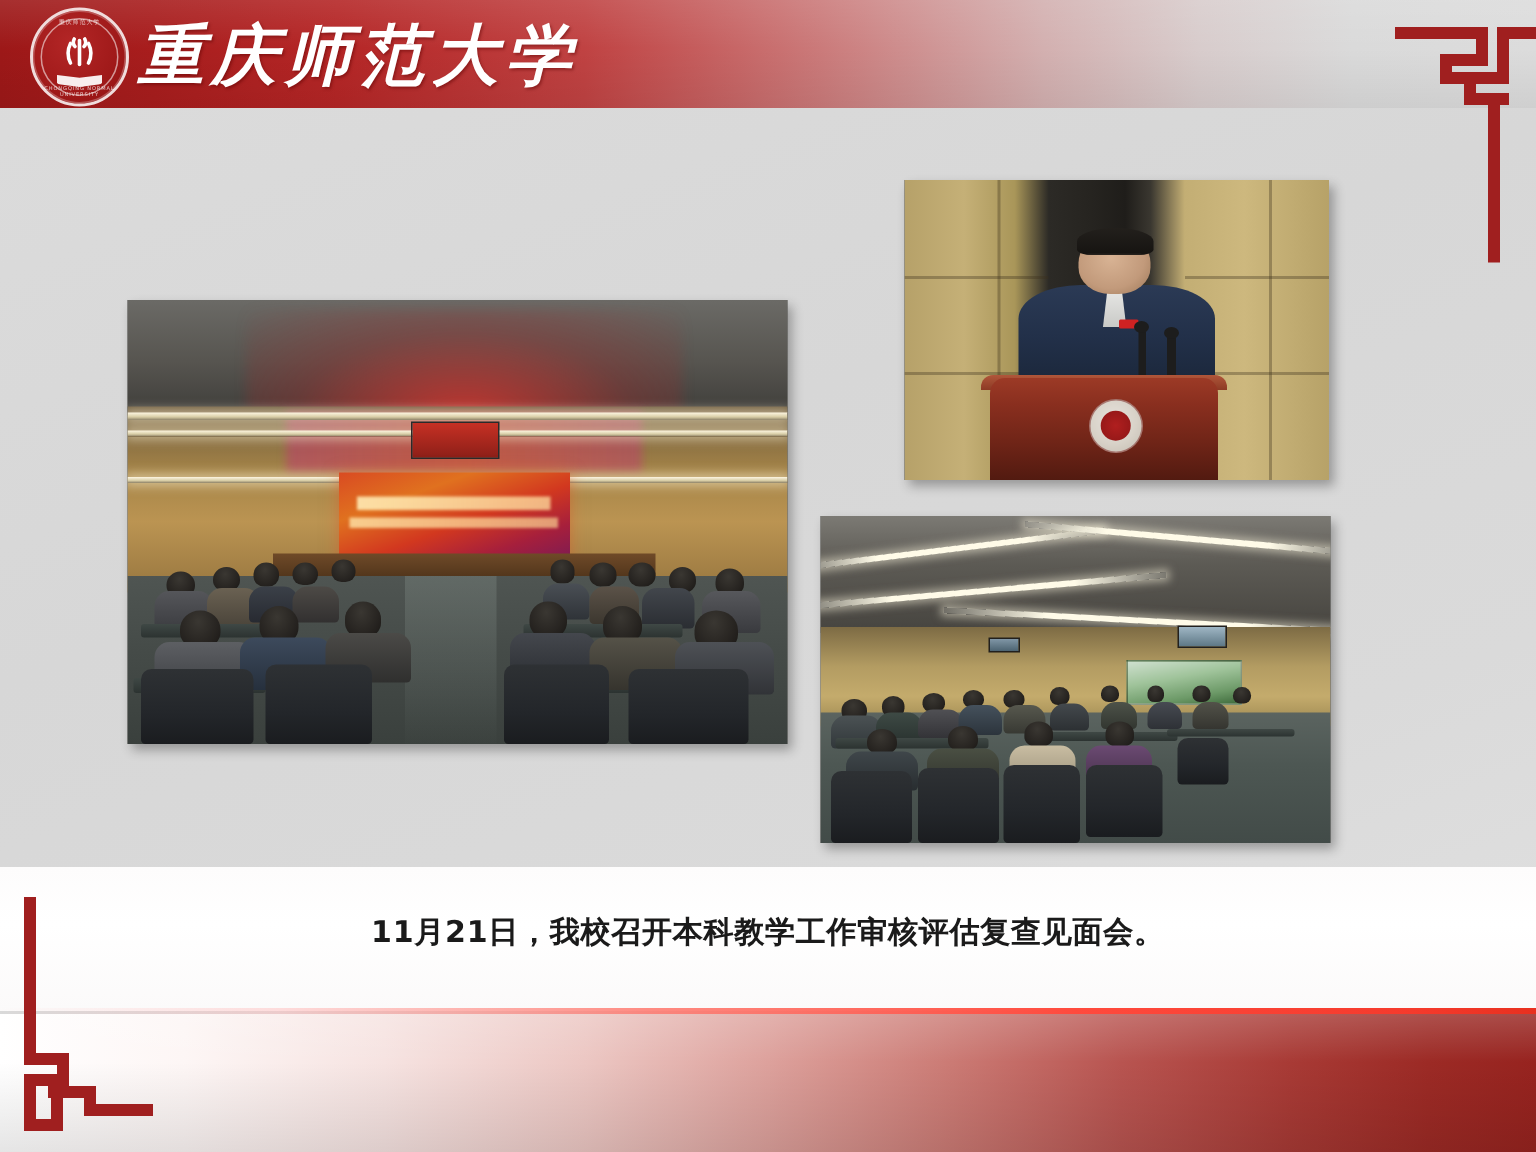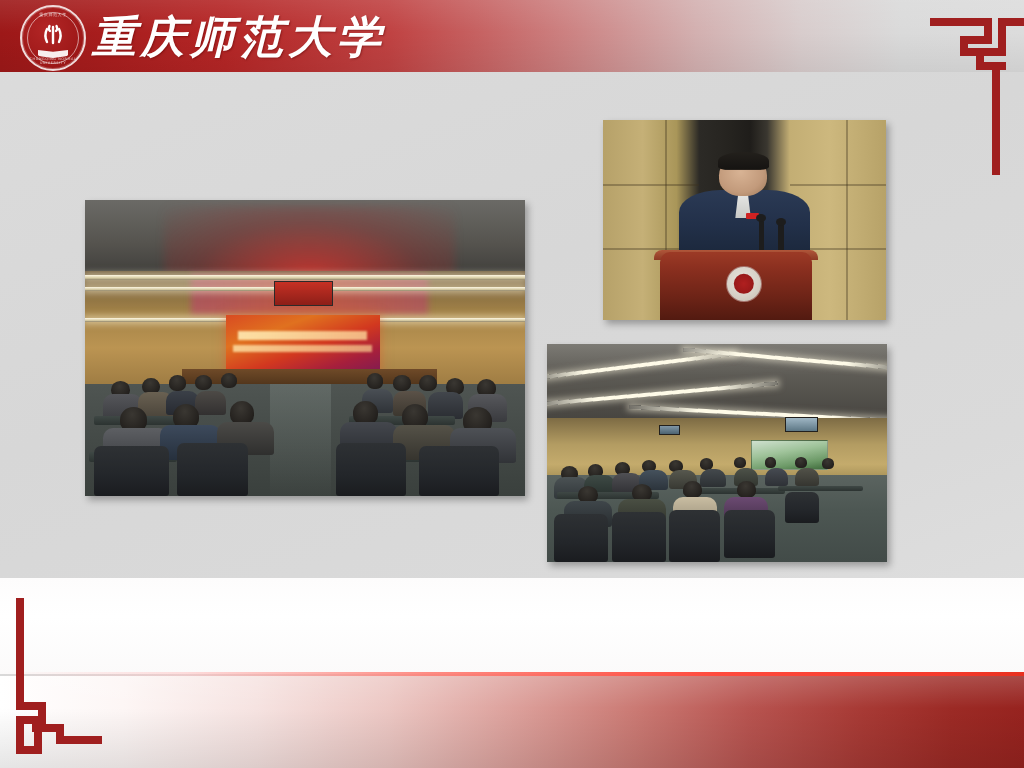--- a/index.html
+++ b/index.html
@@ -570,20 +570,21 @@
     <div class="bodyblob" style="left:52%; top:70%; width:13%; height:12%; background:linear-gradient(180deg,#6b4a72,#46304b);"></div>
 
     <div class="chairblob" style="left:2%;  top:78%; width:16%; height:22%;"></div>
     <div class="chairblob" style="left:19%; top:77%; width:16%; height:23%;"></div>
     <div class="chairblob" style="left:36%; top:76%; width:15%; height:24%;"></div>
     <div class="chairblob" style="left:52%; top:76%; width:15%; height:22%;"></div>
     <div class="chairblob" style="left:70%; top:68%; width:10%; height:14%;"></div>
   </div>
 
   <div class="caption-band"></div>
+  <div class="caption-text">11月21日，我校召开本科教学工作审核评估复查见面会。</div>
 
   <div class="footer-line"></div>
   <div class="footer-band"></div>
   <div class="footer-shade"></div>
 
   <svg class="orn-bl" viewBox="0 0 110 170">
     <g fill="#a01f1f">
       <rect x="16" y="0" width="8" height="112"></rect>
       <rect x="16" y="104" width="30" height="8"></rect>
       <rect x="38" y="104" width="8" height="22"></rect>

